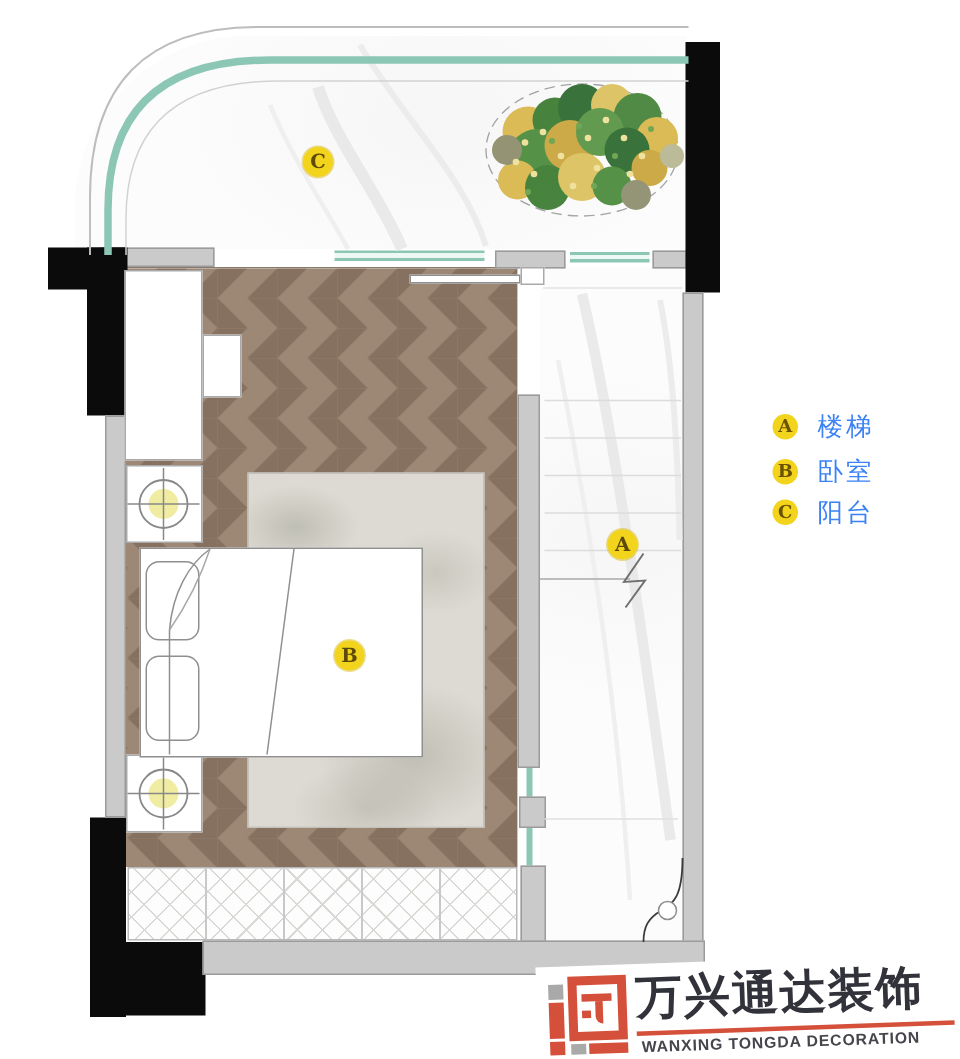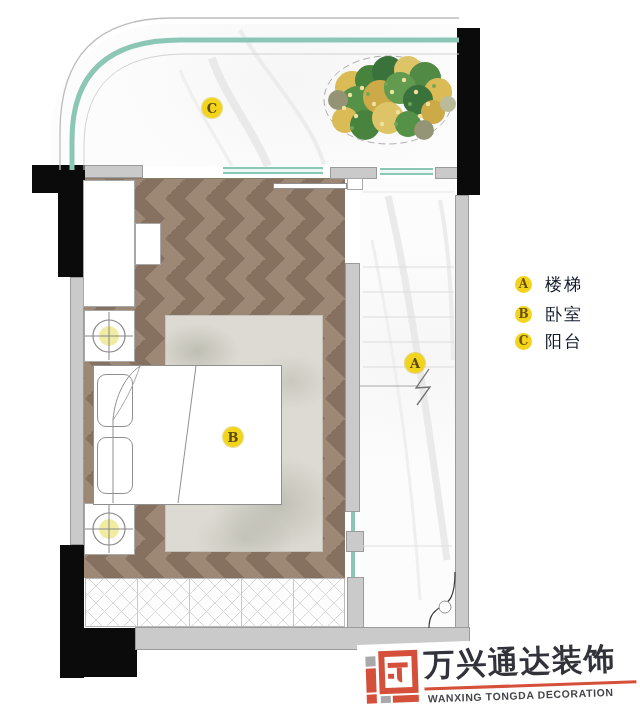--- a/index.html
+++ b/index.html
@@ -40,21 +40,21 @@
   
   .furn{background:#ffffff;border:1px solid #a9a9a9;box-sizing:border-box;}
   .pillow{background:#fff;border:1px solid #8f8f8f;border-radius:9px;box-sizing:border-box;}
   
   .marker{width:20px;height:20px;border-radius:50%;background:#f2d41c;color:#5d4a08;
       font:bold 13px "DejaVu Serif",serif;display:flex;align-items:center;justify-content:center;
       box-shadow:0 0 0 1px rgba(210,180,0,.45);}
   .legend-row{position:absolute;left:515px;display:flex;align-items:center;gap:13px;height:20px;}
   .lg-circle{width:17px;height:17px;border-radius:50%;background:#f2d41c;color:#6b5200;
       font:bold 12px "DejaVu Serif",serif;display:flex;align-items:center;justify-content:center;}
-  .lg-label{font:17px "DejaVu Serif",serif;color:#0f172a;letter-spacing:2px;}
+  .lg-label{font:17px "DejaVu Serif",serif;color:#3b82f6;letter-spacing:2px;}
   
   .logo{background:#ffffff;transform:rotate(-2deg);}
   .logo-cn{position:absolute;left:66px;top:2px;font-size:31px;font-weight:700;color:#32323a;
       letter-spacing:1px;white-space:nowrap;font-family:"Liberation Sans",sans-serif;}
   .logo-line{position:absolute;left:66px;top:45px;width:212px;height:3px;background:#d4503a;}
   .logo-en{position:absolute;left:69px;top:50px;font-size:10.5px;font-weight:700;color:#45454c;
       letter-spacing:.6px;white-space:nowrap;}
   .li{position:absolute;}
   svg{display:block;}
 </style>

